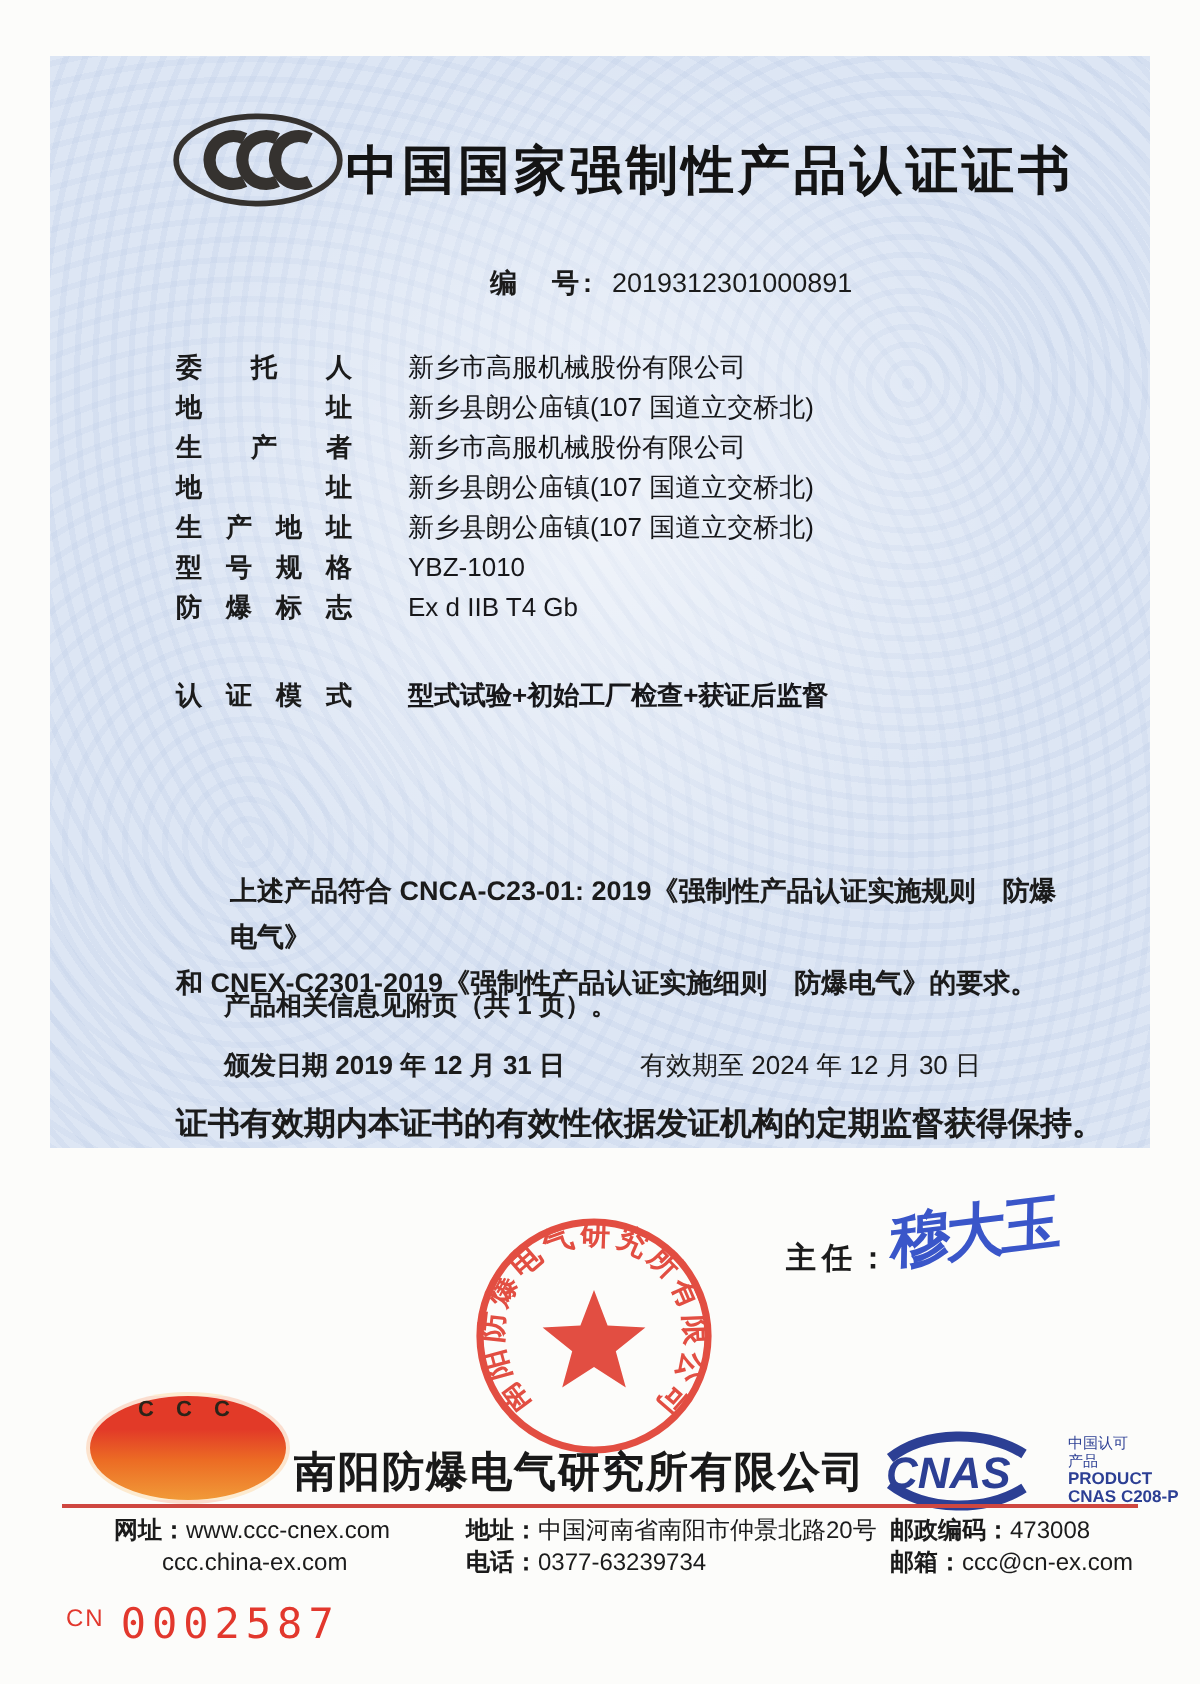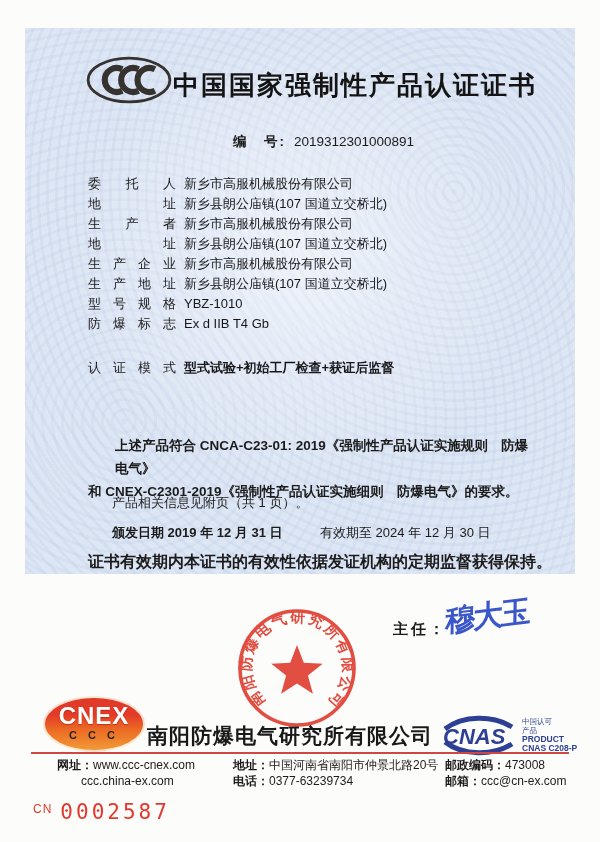--- a/index.html
+++ b/index.html
@@ -15,55 +15,55 @@
       radial-gradient(circle at 50% 42%, rgba(255,255,255,.55), rgba(255,255,255,0) 55%),
       repeating-radial-gradient(circle at 78% 30%, rgba(183,199,228,.22) 0 3px, rgba(255,255,255,0) 3px 9px),
       repeating-radial-gradient(circle at 18% 72%, rgba(183,199,228,.18) 0 3px, rgba(255,255,255,0) 3px 10px),
       #dde6f4;
   }
   
   .ccc-logo{position:absolute;left:60px;top:28px;}
   .title{position:absolute;left:148px;top:40px;font-size:26px;font-weight:bold;
          letter-spacing:2px;color:#141414;}
   .cert-no{position:absolute;left:208px;top:105px;font-size:13.5px;}
-  .cert-no b{letter-spacing:2px;margin-right:8px;}
+  .cert-no b{letter-spacing:2px;margin-right:8px;margin-left:12px;}
   
   .fields{position:absolute;left:63px;top:146px;width:460px;font-size:13px;}
   .frow{height:20px;line-height:20px;white-space:nowrap;}
-  .flabel{display:inline-block;width:88px;font-weight:normal;
+  .flabel{display:inline-block;width:88px;font-weight:bold;
           text-align:justify;text-align-last:justify;vertical-align:top;}
-  .fvalue{display:inline-block;margin-left:8px;color:#17171a;}
+  .fvalue{display:inline-block;margin-left:28px;color:#17171a;}
   .mode-row{margin-top:24px;}
   .mode-row .fvalue{font-weight:bold;}
   
   .compliance{position:absolute;left:63px;top:406px;width:450px;
               font-size:13.5px;font-weight:bold;line-height:23px;}
   .compliance .l1{margin-left:27px;}
-  .attachment{position:absolute;left:87px;top:466px;font-size:13px;}
+  .attachment{position:absolute;left:87px;top:466px;font-size:13px;font-weight:bold;}
   .dates{position:absolute;left:0;top:496px;width:550px;font-size:13px;}
   .date-issue{position:absolute;left:87px;white-space:nowrap;font-weight:bold;}
   .date-expiry{position:absolute;left:295px;white-space:nowrap;}
   .validity{position:absolute;left:63px;top:524px;font-size:16px;font-weight:bold;}
   
   .director-label{position:absolute;left:368px;top:592px;font-size:15px;font-weight:bold;letter-spacing:3px;}
   .signature{position:absolute;left:420px;top:568px;font-size:30px;font-weight:bold;
              color:#2a49c5;transform:rotate(-7deg) skewX(-8deg);letter-spacing:-2px;opacity:.92;}
   
   .stamp{position:absolute;left:192px;top:560px;opacity:.9;mix-blend-mode:multiply;}
   
   .company{position:absolute;left:95px;top:694px;width:340px;text-align:center;
            font-size:21px;font-weight:bold;letter-spacing:1px;color:#191919;}
   .cnex{position:absolute;left:18px;top:668px;width:102px;height:56px;border-radius:50%;
         background:linear-gradient(180deg,#e23a28 0%,#e23a28 32%,#ec6c24 62%,#f19a38 100%);
         border:2px solid rgba(255,250,235,.85);text-align:center;box-sizing:border-box;}
   .cnex-name{display:block;margin-top:6px;font-size:24px;font-weight:bold;color:#fff;
              letter-spacing:1px;text-shadow:0 1px 1px rgba(160,30,10,.6);line-height:24px;}
   .cnex-sub{display:block;font-size:11px;font-weight:bold;color:#2a2318;letter-spacing:4px;line-height:14px;}
   .cnas{position:absolute;left:412px;top:686px;display:flex;align-items:center;gap:5px;}
-  .cnas-info{font-size:7.5px;line-height:9px;color:#2c3f94;white-space:nowrap;}
+  .cnas-info{font-size:7.5px;line-height:9px;color:#2c3f94;white-space:nowrap;margin-left:12px;}
   .cnas-info .en{font-weight:bold;font-size:8.5px;}
   
   .redline{position:absolute;left:6px;right:6px;top:724px;height:2px;background:#cf4740;}
   .contacts{position:absolute;left:0;top:729px;width:550px;font-size:12px;line-height:16px;}
   .contacts b{font-weight:bold;padding-left:22px;}
   .col1{position:absolute;left:10px;}
   .col1 .second{margin-left:46px;}
   .col2{position:absolute;left:186px;}
   .col3{position:absolute;left:398px;}
   
@@ -90,21 +90,20 @@
 
   <div class="cert-no">
     <b>编　号:</b><span>2019312301000891</span>
   </div>
 
   <div class="fields">
     <div class="frow"><span class="flabel">委托人</span><span class="fvalue">新乡市高服机械股份有限公司</span></div>
     <div class="frow"><span class="flabel">地址</span><span class="fvalue">新乡县朗公庙镇(107 国道立交桥北)</span></div>
     <div class="frow"><span class="flabel">生产者</span><span class="fvalue">新乡市高服机械股份有限公司</span></div>
     <div class="frow"><span class="flabel">地址</span><span class="fvalue">新乡县朗公庙镇(107 国道立交桥北)</span></div>
-    <div class="frow"><span class="flabel">生产企业</span><span class="fvalue">新乡市高服机械股份有限公司</span></div>
     <div class="frow"><span class="flabel">生产地址</span><span class="fvalue">新乡县朗公庙镇(107 国道立交桥北)</span></div>
     <div class="frow"><span class="flabel">型号规格</span><span class="fvalue">YBZ-1010</span></div>
     <div class="frow"><span class="flabel">防爆标志</span><span class="fvalue">Ex d IIB T4 Gb</span></div>
     <div class="frow mode-row"><span class="flabel">认证模式</span><span class="fvalue">型式试验+初始工厂检查+获证后监督</span></div>
   </div>
 
   <div class="compliance">
     <div class="l1">上述产品符合 CNCA-C23-01: 2019《强制性产品认证实施规则　防爆电气》</div>
     <div class="l2">和 CNEX-C2301-2019《强制性产品认证实施细则　防爆电气》的要求。</div>
   </div>
@@ -128,21 +127,20 @@
       <defs>
         <path id="ringPath" d="M 50.4,115.2 A 46,46 0 1 1 109.6,115.2" fill="none"></path>
       </defs>
       <text font-size="15" font-weight="bold" fill="#e23b2e" letter-spacing="2.2" font-family="'Liberation Sans','DejaVu Sans',sans-serif">
         <textPath href="#ringPath" startOffset="2">南阳防爆电气研究所有限公司</textPath>
       </text>
     </svg>
   </div>
 
   <div class="cnex">
-    <span class="cnex-name">CNEX</span>
     <span class="cnex-sub">C C C</span>
   </div>
 
   <div class="company">南阳防爆电气研究所有限公司</div>
 
   <div class="cnas">
     <svg width="80" height="42" viewBox="0 0 80 42">
       <path d="M 8,15 C 26,1 56,1 75,13" fill="none" stroke="#2c3f94" stroke-width="5"></path>
       <path d="M 8,28 C 26,42 56,42 75,30" fill="none" stroke="#2c3f94" stroke-width="5"></path>
       <text x="6" y="30" font-size="22" font-weight="bold" fill="#2c3f94" font-style="italic" font-family="'Liberation Sans','DejaVu Sans',sans-serif">CNAS</text>

